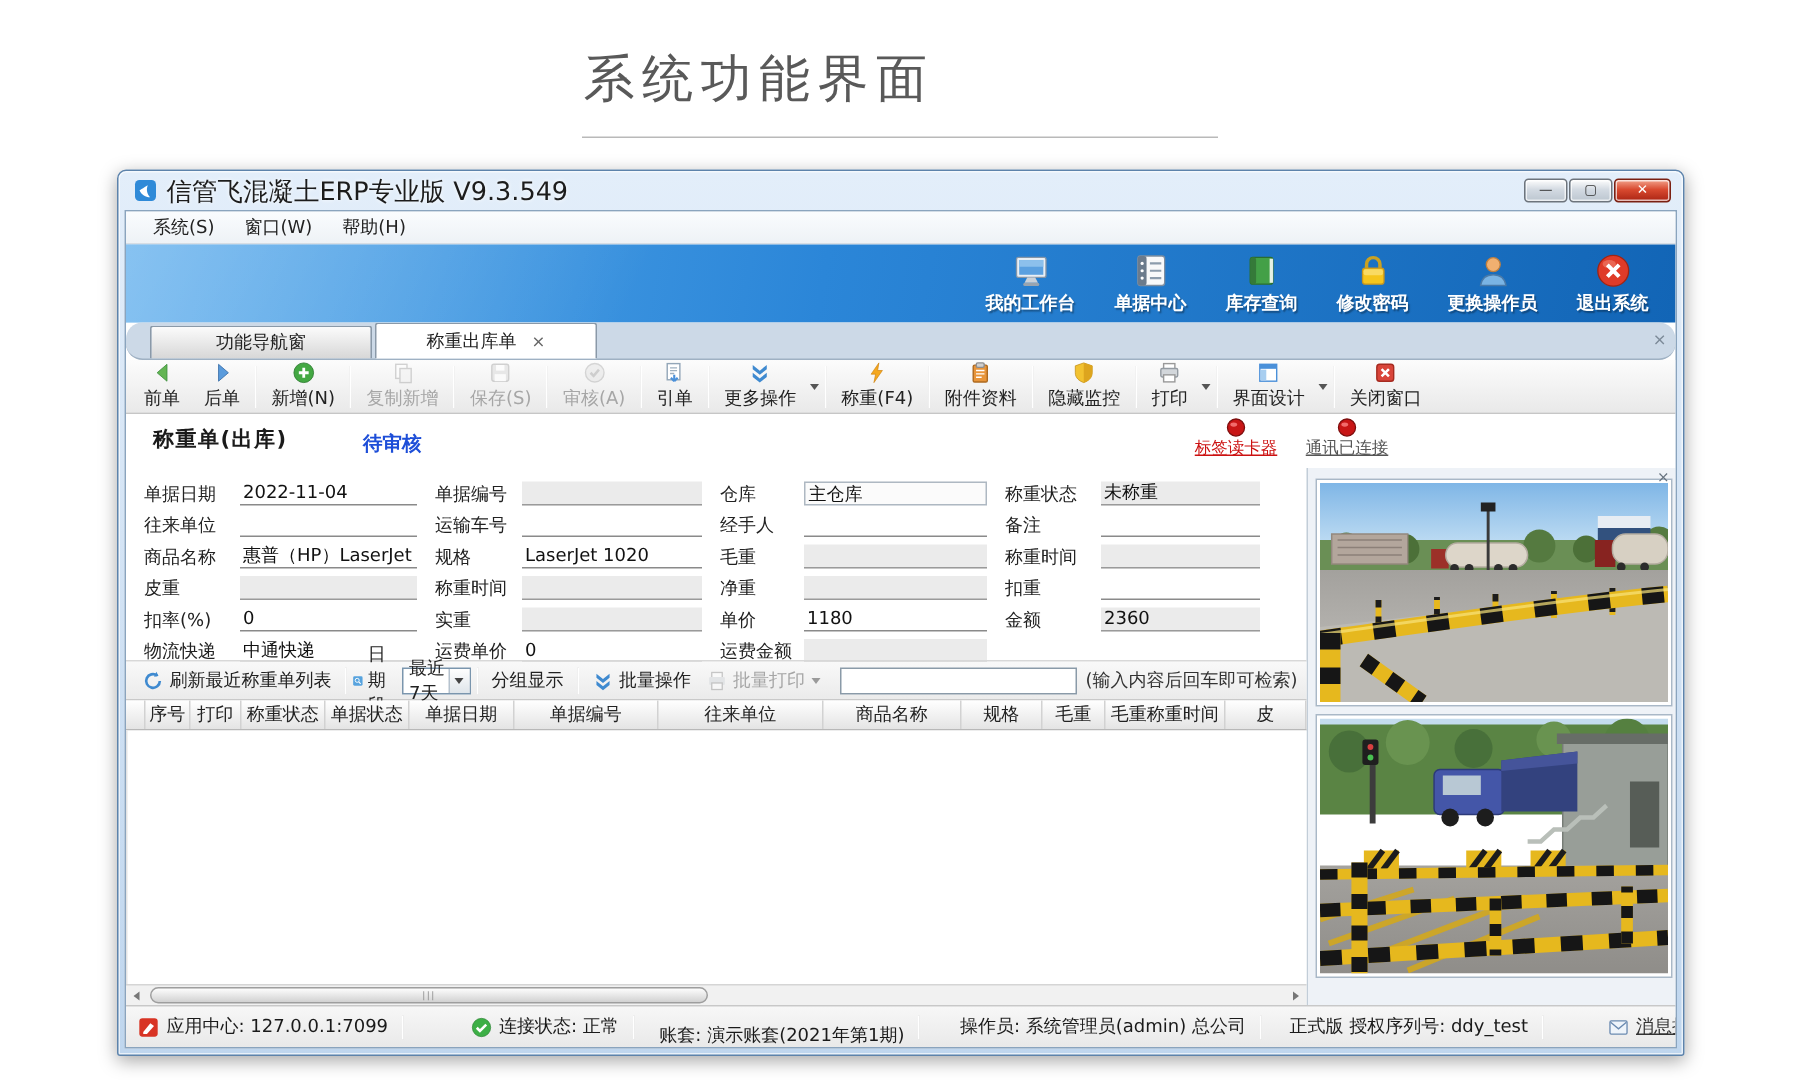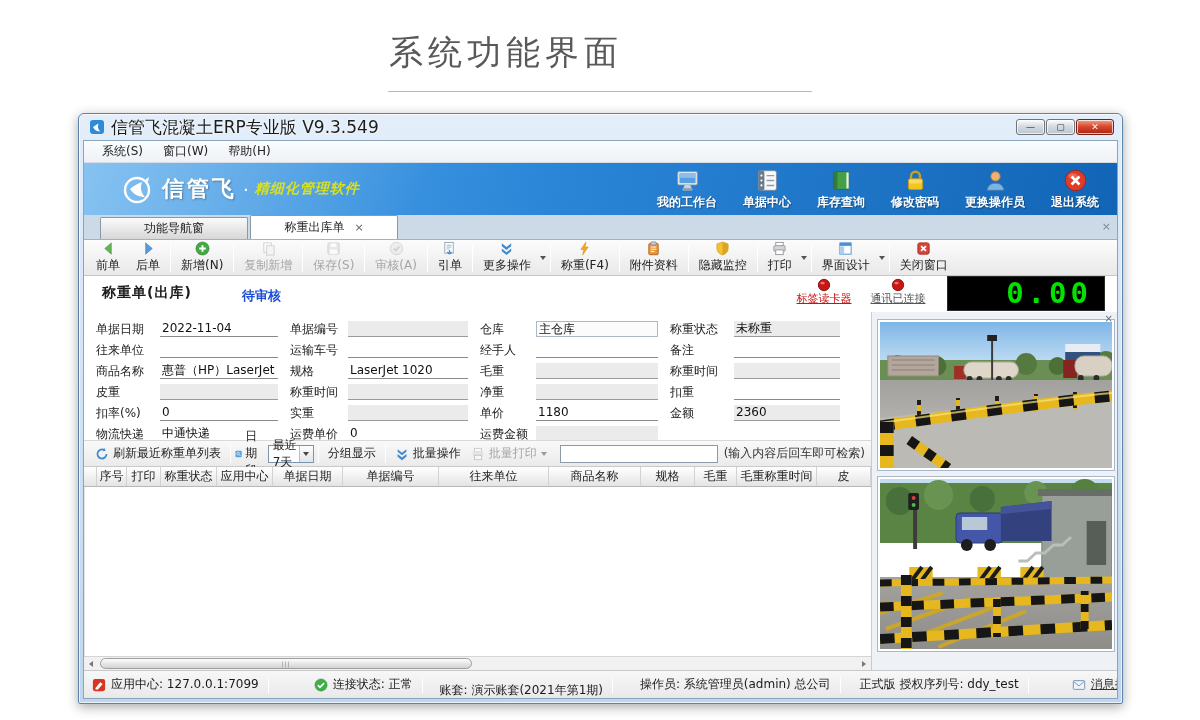--- a/index.html
+++ b/index.html
@@ -44,21 +44,21 @@
   .logo-text { color:#fff; font-size:22px; font-weight:bold; letter-spacing:3px; margin-left:8px; text-shadow:1px 1px 2px rgba(0,0,0,.3); }
   .logo-dot { color:#fff; font-size:18px; margin:0 6px; }
   .logo-slogan { color:#d9e021; font-size:14px; font-weight:bold; font-style:italic; letter-spacing:1px; }
   .quick { margin-left:auto; display:flex; align-items:center; gap:26px; padding-right:18px; position:relative; }
   .qa-item { display:flex; flex-direction:column; align-items:center; gap:1px; cursor:pointer; }
   .qa-icon { width:25px; height:25px; }
   .qa-icon svg { width:100%; height:100%; }
   .qa-label { color:#fff; font-size:12px; font-weight:bold; text-shadow:1px 1px 1px rgba(0,0,0,.35); white-space:nowrap; }
 
   
-  .tabbar { position:relative; height:25px; background:#ccd9e7; border-bottom:1px solid #9fb1c3; display:flex; align-items:flex-end; padding-left:16px; }
+  .tabbar { position:relative; height:25px; background:#ccd9e7; border-bottom:1px solid #9fb1c3; display:flex; align-items:flex-end; padding-left:16px;border-radius:11px; }
   .tab { display:flex; align-items:center; justify-content:center; gap:10px; min-width:148px; height:22px;
     border:1px solid #8a99a8; border-bottom:none; border-radius:2px 2px 0 0; margin-right:2px;
     background:linear-gradient(#fbfbfb,#d7d7d7); font-size:12px; color:#222; cursor:pointer; }
   .tab.active { background:#fff; height:24px; }
   .tab-close { color:#666; font-size:11px; cursor:pointer; }
   .tabstrip-close { position:absolute; right:6px; top:5px; font-size:11px; color:#7c8a98; cursor:pointer; }
 
   
   .toolbar { height:36px; background:linear-gradient(#fcfcfc,#e9e9e9); border-bottom:1px solid #c6c6c6;
     display:flex; align-items:center; padding:0 4px; }
@@ -167,32 +167,20 @@
     </div>
 
     <div class="win-inner">
       <div class="menubar" id="menubar">
           <span class="menu-item">系统(S)</span>
           <span class="menu-item">窗口(W)</span>
           <span class="menu-item">帮助(H)</span>
         </div>
 
       <div class="banner">
-        <div class="logo-wrap">
-          <span class="logo-mark">
-            <svg viewBox="0 0 34 34">
-                <circle cx="17" cy="18" r="12" fill="none" stroke="#fff" stroke-width="2.4"></circle>
-                <path d="M10 17c4 6 9 8 15 8-4-4-5-9-3-15-5 2-9 4-12 7z" fill="#fff"></path>
-                <path d="M25 8l4-3-1 5z" fill="#fff"></path>
-              </svg>
-          </span>
-          <span class="logo-text">信管飞</span>
-          <span class="logo-dot">·</span>
-          <span class="logo-slogan">精细化管理软件</span>
-        </div>
         <div class="quick" id="quick-actions">
             <div class="qa-item">
               <span class="qa-icon"><svg viewBox="0 0 28 28">
                   <rect x="3" y="4" width="22" height="15" rx="1.5" fill="#e9eff5" stroke="#8595a6"></rect>
                   <rect x="5" y="6" width="18" height="11" fill="#5aa0e0"></rect>
                   <rect x="5" y="6" width="18" height="5" fill="#8cc0ec"></rect>
                   <path d="M11 19h6l2 4H9z" fill="#c9d1d9"></path>
                   <rect x="8" y="23" width="12" height="2.4" rx="1.2" fill="#98a4b0"></rect>
                 </svg></span>
               <span class="qa-label">我的工作台</span>
@@ -413,21 +401,20 @@
         </span>
         <span class="led-item two">
           <span class="led">
             <svg viewBox="0 0 16 16">
                 <circle cx="8" cy="8" r="6.5" fill="#c81616" stroke="#7d0e0e"></circle>
                 <ellipse cx="6.3" cy="5.8" rx="2.6" ry="1.6" fill="#ff8a8a" opacity=".75"></ellipse>
               </svg>
           </span>
           <span class="led-label gray">通讯已连接</span>
         </span>
-        <span class="weight-display">0.00</span>
       </div>
 
       <div class="content">
         <div class="left-pane">
           <div class="form-grid" id="form-grid">
               <span class="f-label" style="grid-area: 1 / 1;">单据日期</span>
               <div class="f-field f-edit" style="grid-area: 1 / 2;">2022-11-04</div>
               <span class="f-label" style="grid-area: 1 / 3;">单据编号</span>
               <div class="f-field f-dis" style="grid-area: 1 / 4;"></div>
               <span class="f-label" style="grid-area: 1 / 5;">仓库</span>
@@ -526,21 +513,21 @@
             </span>
             <input class="search-input" type="text" value="" style="">
             <span class="search-hint">(输入内容后回车即可检索)</span>
           </div>
 
           <div class="grid-header" id="grid-header">
               <div class="gh-cell" style="width: 13px;"></div>
               <div class="gh-cell" style="width: 30px;">序号</div>
               <div class="gh-cell" style="width: 34px;">打印</div>
               <div class="gh-cell" style="width: 56px;">称重状态</div>
-              <div class="gh-cell" style="width: 56px;">应用中心</div>
+              <div class="gh-cell" style="width: 56px;">单据状态</div>
               <div class="gh-cell" style="width: 70px;">单据日期</div>
               <div class="gh-cell" style="width: 96px;">单据编号</div>
               <div class="gh-cell" style="width: 110px;">往来单位</div>
               <div class="gh-cell" style="width: 92px;">商品名称</div>
               <div class="gh-cell" style="width: 54px;">规格</div>
               <div class="gh-cell" style="width: 42px;">毛重</div>
               <div class="gh-cell" style="width: 80px;">毛重称重时间</div>
               <div class="gh-cell" style="flex: 1 1 0%;">皮</div>
             </div>
           <div class="grid-body"></div>

